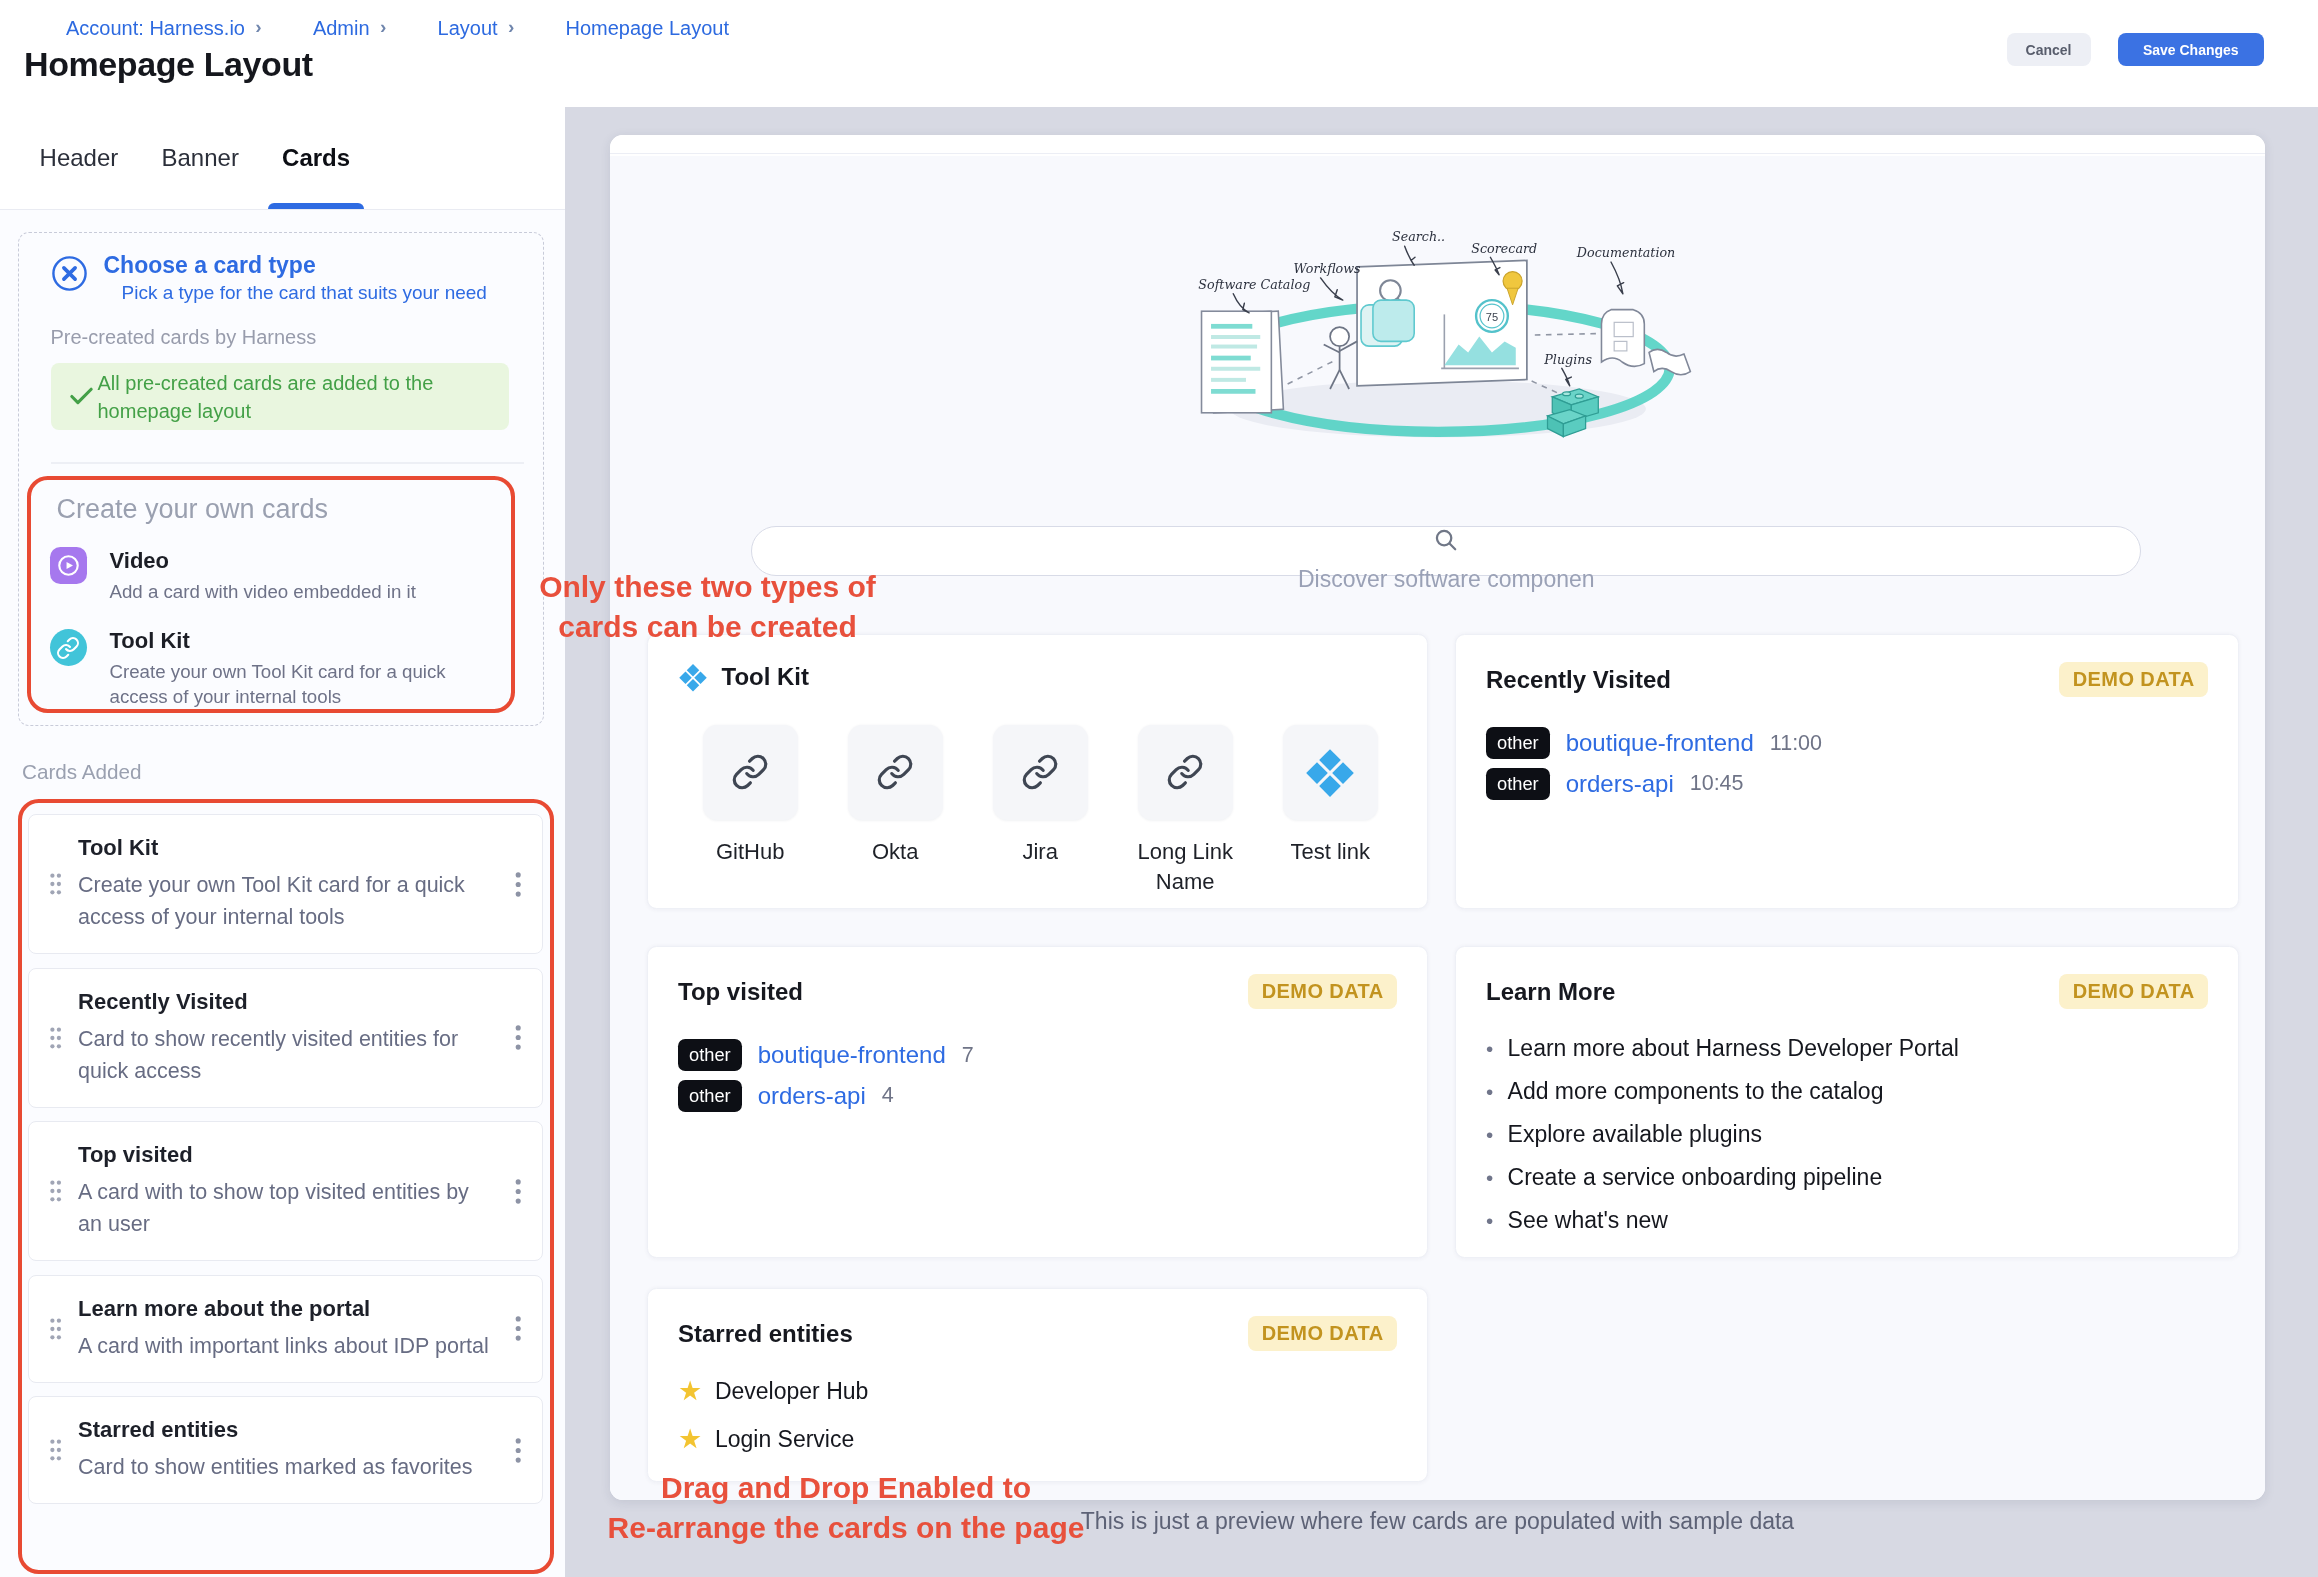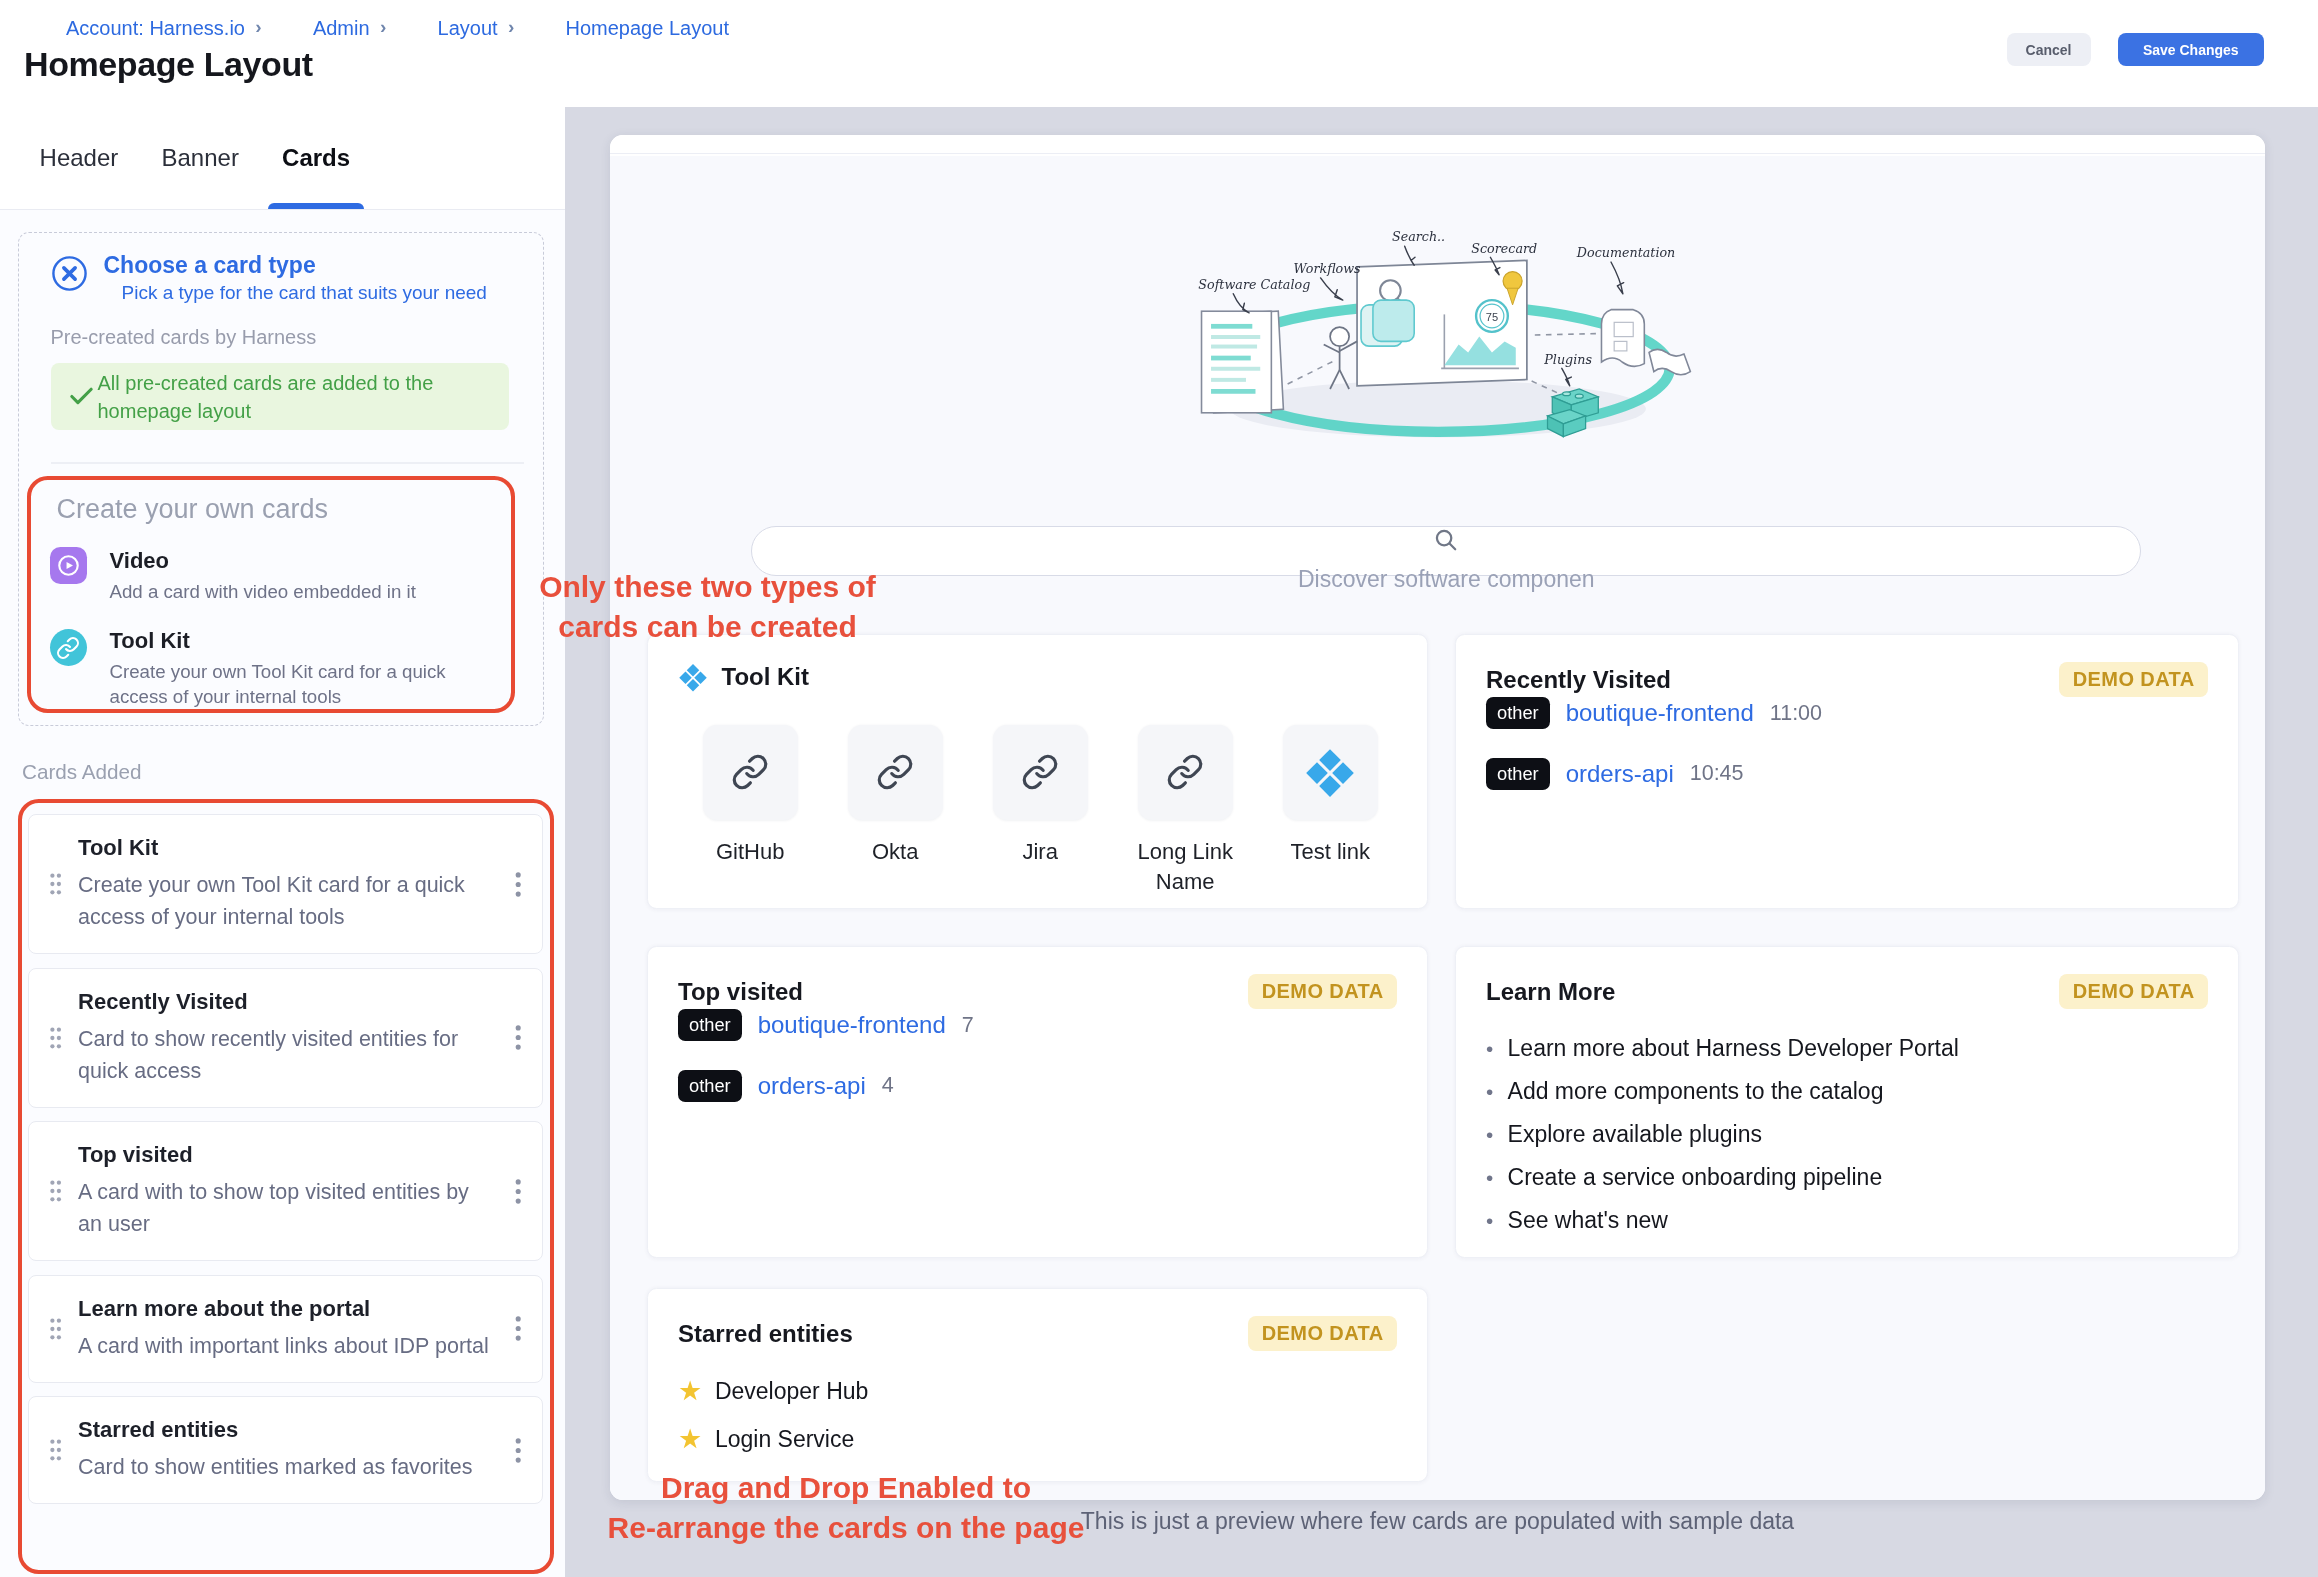--- a/index.html
+++ b/index.html
@@ -76,21 +76,21 @@
   .pcard-header { display:flex; align-items:center; }
   .pcard-title { font-size:24px; font-weight:bold; color:#16181f; }
   .demo-badge { margin-left:auto; background:#fcf1cb; color:#c2931f; font-size:20px; font-weight:bold; padding:6.4px 13.5px; border-radius:8px; letter-spacing:0.4px; }
 
   .tk-header { display:flex; align-items:center; gap:13.5px; }
   .tools-row { display:flex; gap:26px; margin-top:33px; padding-left:12.7px; }
   .tool { width:119px; display:flex; flex-direction:column; align-items:center; }
   .tool-tile { width:95px; height:95px; background:#f5f6f9; border-radius:14.3px; box-shadow:0 0.8px 2.4px rgba(20,30,60,0.06); display:flex; align-items:center; justify-content:center; cursor:pointer; }
   .tool-label { margin-top:17.5px; font-size:22px; line-height:30px; color:#1e2128; text-align:center; }
 
-  .entity-rows { display:flex; flex-direction:column; gap:29px; }
+  .entity-rows { margin-top:30px; display:flex; flex-direction:column; gap:9px; }
   .entity-row { display:flex; align-items:center; gap:16px; }
   .tag-other { background:#0d0f15; color:#ffffff; font-size:18.3px; padding:4.8px 11px; border-radius:7.2px; }
   .entity-link { color:#2e6be2; font-size:24px; text-decoration:none; cursor:pointer; }
   .entity-meta { color:#6f7487; font-size:21.5px; }
 
   .learn-list { margin-top:25.4px; display:flex; flex-direction:column; gap:16px; }
   .learn-row { display:flex; align-items:baseline; gap:14.3px; font-size:23px; color:#15171e; cursor:pointer; }
   .learn-row .dot { color:#70758a; font-size:20.7px; }
 
   .star-rows { margin-top:27px; display:flex; flex-direction:column; gap:20.7px; }

